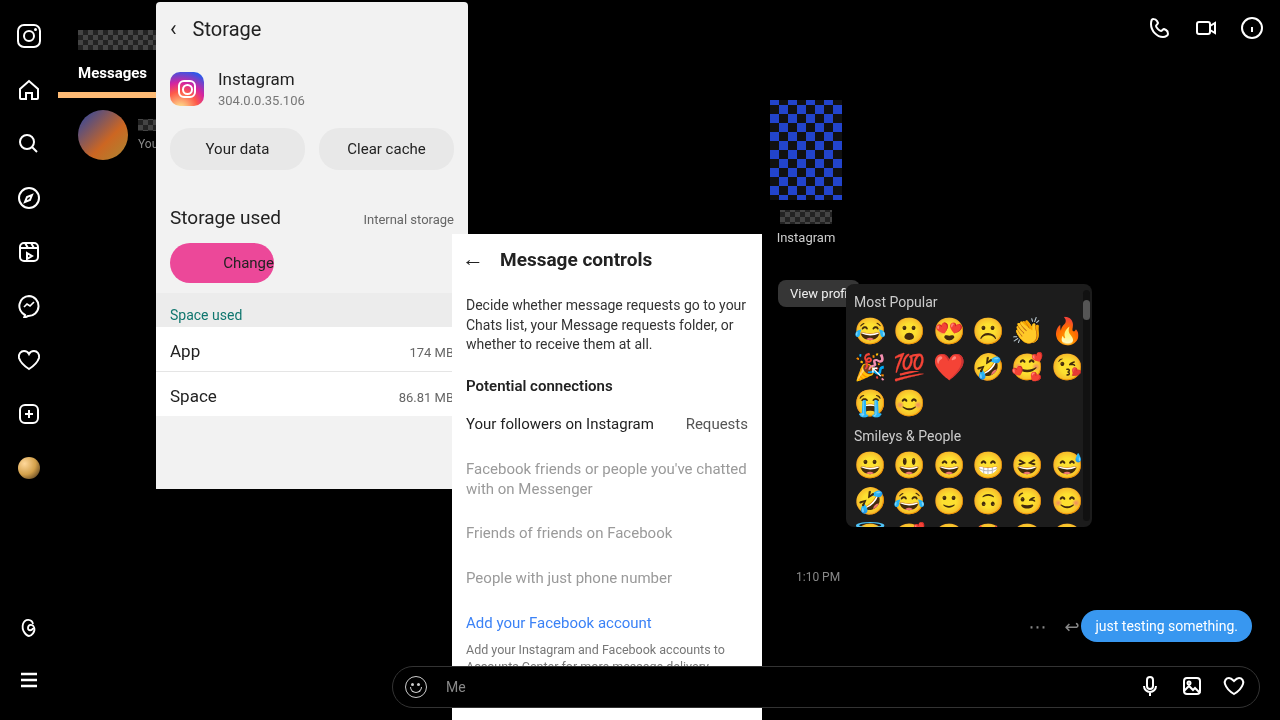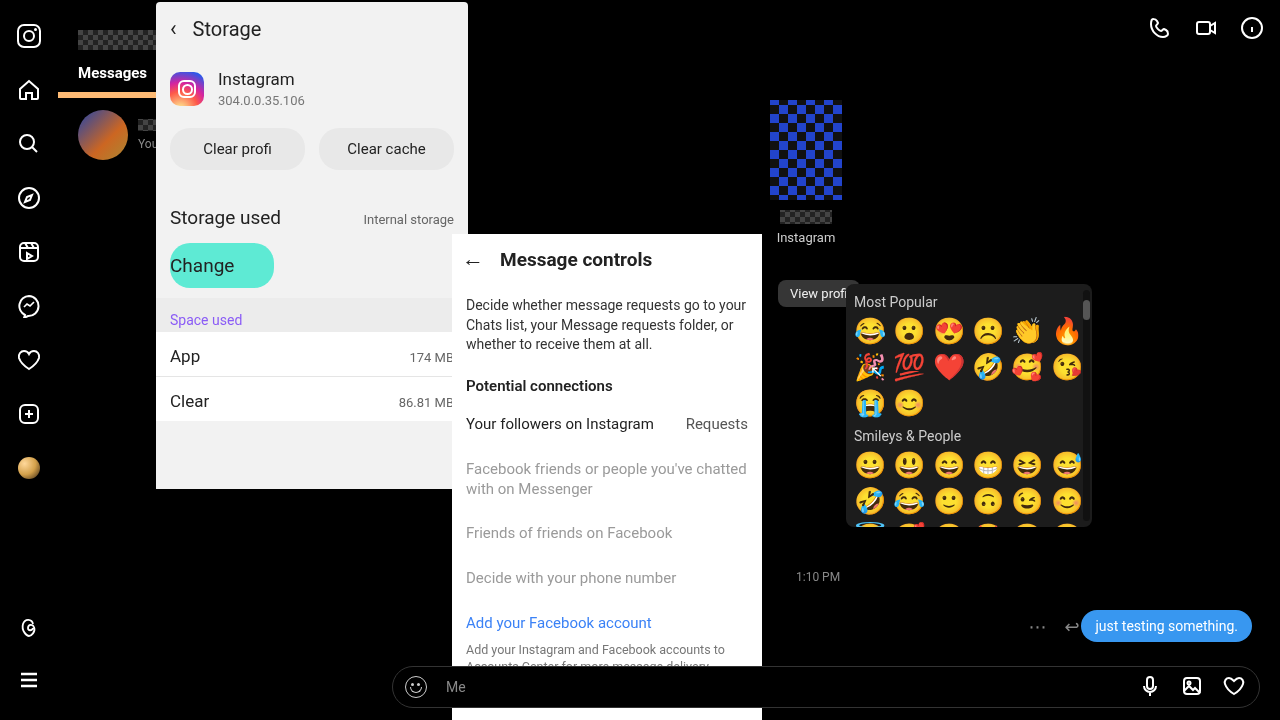--- a/index.html
+++ b/index.html
@@ -42,22 +42,22 @@
 .app-icon { width:34px; height:34px; border-radius:10px; background: radial-gradient(circle at 30% 110%, #fdf497 0%, #fd5949 40%, #d6249f 60%, #285AEB 90%); display:flex; align-items:center; justify-content:center; }
 .app-icon-inner{width:18px;height:18px;border:2px solid #fff;border-radius:6px;position:relative;}
 .app-icon-inner::after{content:'';position:absolute;width:7px;height:7px;border:2px solid #fff;border-radius:50%;top:2px;left:2px;}
 .app-name { font-size:17px; color:#222; margin-bottom:4px;}
 .app-ver { font-size:13px; color:#777; }
 .btn-row { display:flex; gap:14px; padding: 6px 14px 18px; }
 .pill-btn { flex:1; background:#e8e8e8; border-radius:20px; padding:12px 0; text-align:center; font-size:15px; cursor:pointer; color:#222;}
 .storage-used-row { display:flex; justify-content:space-between; align-items:baseline; padding:18px 14px 4px; }
 .storage-used-row .su-l { font-size:19px; }
 .storage-used-row .su-r { font-size:13px; color:#666; }
-.change-btn { margin:10px 14px; width:104px; background:#5eead4; border-radius:20px; padding:11px 0; text-align:left; font-size:19px; cursor:pointer; }
-.section-lbl { padding:14px 14px 4px; color:#8b5cf6; font-size:14px; background:#ececec; }
+.change-btn { margin:10px 14px; width:104px; background:#ec4899; border-radius:20px; padding:11px 0; text-align:right; font-size:15px; cursor:pointer; }
+.section-lbl { padding:14px 14px 4px; color:#0f766e; font-size:14px; background:#ececec; }
 .stat-row { display:flex; justify-content:space-between; align-items:baseline; padding:14px 14px 10px; border-bottom:1px solid #e5e5e5; background:#fff; }
 .stat-row .lbl { font-size:17px; } .stat-row .val { font-size:13px; color:#666; }
 
 
 .mc-panel { position:absolute; left:452px; top:234px; width:310px; height:486px; background:#fff; color:#222; }
 .mc-hdr { display:flex; align-items:center; gap:16px; padding:12px 10px 10px; }
 .mc-hdr .back { font-size:22px; cursor:pointer; }
 .mc-hdr .t { font-size:19px; font-weight:700; }
 .mc-desc { font-size:14px; padding: 14px 14px 10px; line-height:1.4; color:#333; }
 .mc-sub { font-size:15px; font-weight:600; padding: 12px 14px 6px; }
@@ -203,53 +203,53 @@
   <div class="app-block">
     <div class="app-icon">
         <div class="app-icon-inner"></div>
       </div>
     <div>
       <div class="app-name">Instagram</div>
       <div class="app-ver">304.0.0.35.106</div>
     </div>
   </div>
   <div class="btn-row">
-    <div class="pill-btn">Clear profi</div>
+    <div class="pill-btn">Your data</div>
     <div class="pill-btn">Clear cache</div>
   </div>
   <div class="storage-used-row">
     <span class="su-l">Storage used</span>
     <span class="su-r">Internal storage</span>
   </div>
   <div class="change-btn">Change</div>
   <div class="section-lbl">Space used</div>
   <div class="stat-row">
     <span class="lbl">App</span>
     <span class="val">174 MB</span>
   </div>
   <div class="stat-row" style="border-bottom:none;">
-    <span class="lbl">Clear</span>
+    <span class="lbl">Space</span>
     <span class="val">86.81 MB</span>
   </div>
 </div>
 
 <div class="mc-panel">
   <div class="mc-hdr">
     <span class="back">←</span>
     <span class="t">Message controls</span>
   </div>
   <div class="mc-desc">Decide whether message requests go to your Chats list, your Message requests folder, or whether to receive them at all.</div>
   <div class="mc-sub">Potential connections</div>
   <div class="mc-row">
     <span>Your followers on Instagram</span>
     <span class="v">Requests</span>
   </div>
   <div class="mc-item">Facebook friends or people you've chatted with on Messenger</div>
   <div class="mc-item">Friends of friends on Facebook</div>
-  <div class="mc-item">Decide with your phone number</div>
+  <div class="mc-item">People with just phone number</div>
   <div class="mc-link">Add your Facebook account</div>
   <div class="mc-foot">Add your Instagram and Facebook accounts to Accounts Center for more message delivery options.</div>
 </div>
 
 <div class="emoji-panel">
   <div class="ep-scroll"></div>
   <div class="ep-thumb"></div>
   <div class="ep-sect">Most Popular</div>
   <div class="ep-grid" id="ep-popular">
       <div class="emoji">😂</div>

